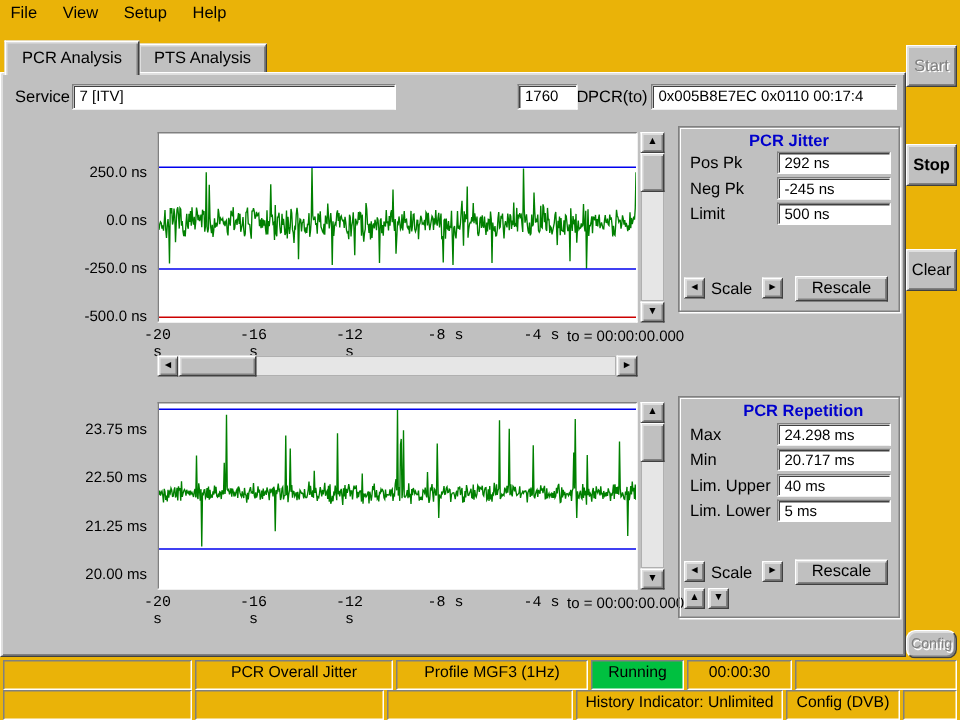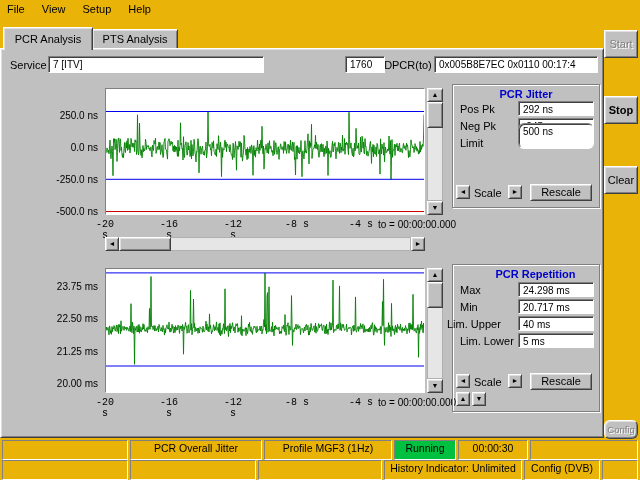--- a/index.html
+++ b/index.html
@@ -97,21 +97,21 @@
     <div class="abs btn sbtn" style="left:306px;top:0;width:14px;height:14px;">►</div>
   </div>
 
   <div class="abs groupbox z" style="left:452px;top:84px;width:148px;height:124px;"></div>
   <div class="abs gtitle z" style="left:452px;top:88px;width:148px;color:#0000cc;">PCR Jitter</div>
   <span class="abs label z" style="left:460px;top:103px;">Pos Pk</span>
   <div class="abs field z" style="left:518px;top:101px;width:76px;height:15px;">292 ns</div>
   <span class="abs label z" style="left:460px;top:120px;">Neg Pk</span>
   <div class="abs field z" style="left:518px;top:118px;width:76px;height:15px;">-245 ns</div>
   <span class="abs label z" style="left:460px;top:137px;">Limit</span>
-  <div class="abs field z" style="left:518px;top:123px;width:76px;height:26px;border-radius:6px;">500 ns</div>
+  <div class="abs field z" style="left:518px;top:135px;width:76px;height:15px;">500 ns</div>
 
   <div class="abs btn sbtn z" style="left:456px;top:185px;width:14px;height:14px;">◄</div>
   <span class="abs label z" style="left:474px;top:187px;">Scale</span>
   <div class="abs btn sbtn z" style="left:508px;top:185px;width:14px;height:14px;">►</div>
   <div class="abs btn z" style="left:530px;top:184px;width:62px;height:17px;line-height:15px;">Rescale</div>
 
   <span class="abs ytick z" style="left:28px;top:281px;">23.75 ms</span>
   <span class="abs ytick z" style="left:28px;top:313px;">22.50 ms</span>
   <span class="abs ytick z" style="left:28px;top:346px;">21.25 ms</span>
   <span class="abs ytick z" style="left:28px;top:378px;">20.00 ms</span>
@@ -137,21 +137,21 @@
   <span class="abs xtick z" style="left:283px;top:397px;">-8 s</span>
   <span class="abs xtick z" style="left:347px;top:397px;">-4 s</span>
   <span class="abs xto z" style="left:378px;top:397px;">to = 00:00:00.000</span>
 
   <div class="abs groupbox z" style="left:452px;top:264px;width:148px;height:148px;"></div>
   <div class="abs gtitle z" style="left:452px;top:268px;width:167px;color:#0000cc;">PCR Repetition</div>
   <span class="abs label z" style="left:460px;top:284px;">Max</span>
   <div class="abs field z" style="left:518px;top:282px;width:76px;height:15px;">24.298 ms</div>
   <span class="abs label z" style="left:460px;top:301px;">Min</span>
   <div class="abs field z" style="left:518px;top:299px;width:76px;height:15px;">20.717 ms</div>
-  <span class="abs label z" style="left:447px;top:318px;">Lim. Upper</span>
+  <span class="abs label z" style="left:460px;top:318px;">Lim. Upper</span>
   <div class="abs field z" style="left:518px;top:316px;width:76px;height:15px;">40 ms</div>
   <span class="abs label z" style="left:460px;top:335px;">Lim. Lower</span>
   <div class="abs field z" style="left:518px;top:333px;width:76px;height:15px;">5 ms</div>
 
   <div class="abs btn sbtn z" style="left:456px;top:374px;width:14px;height:14px;">◄</div>
   <span class="abs label z" style="left:474px;top:376px;">Scale</span>
   <div class="abs btn sbtn z" style="left:508px;top:374px;width:14px;height:14px;">►</div>
   <div class="abs btn z" style="left:530px;top:373px;width:62px;height:17px;line-height:15px;">Rescale</div>
   <div class="abs btn sbtn z" style="left:456px;top:392px;width:14px;height:14px;">▲</div>
   <div class="abs btn sbtn z" style="left:472px;top:392px;width:14px;height:14px;">▼</div>

